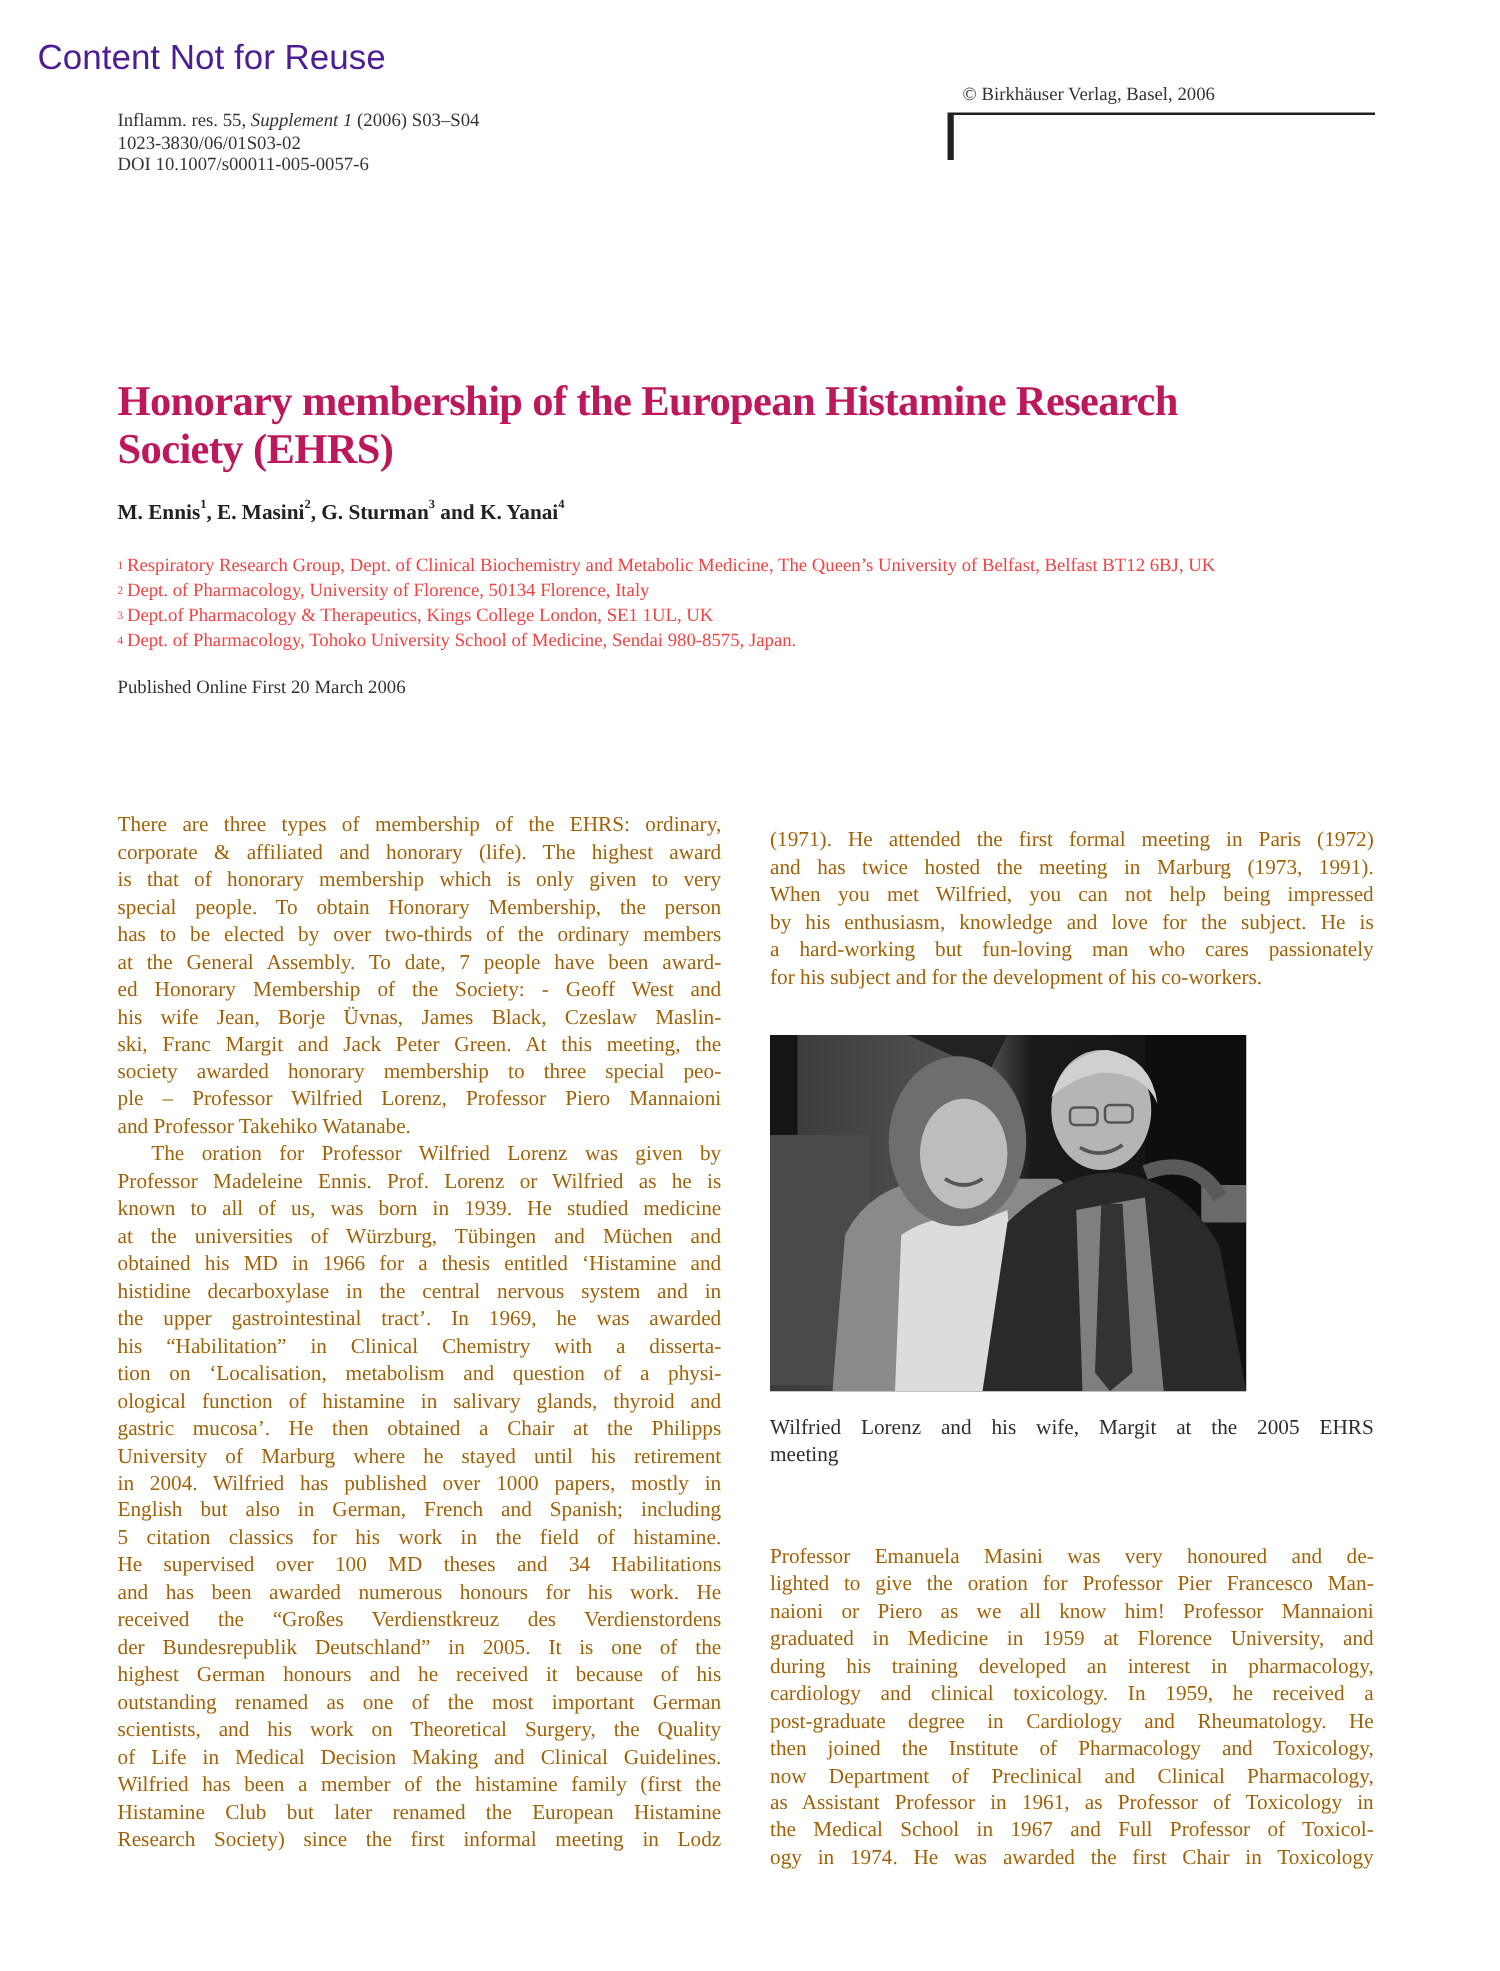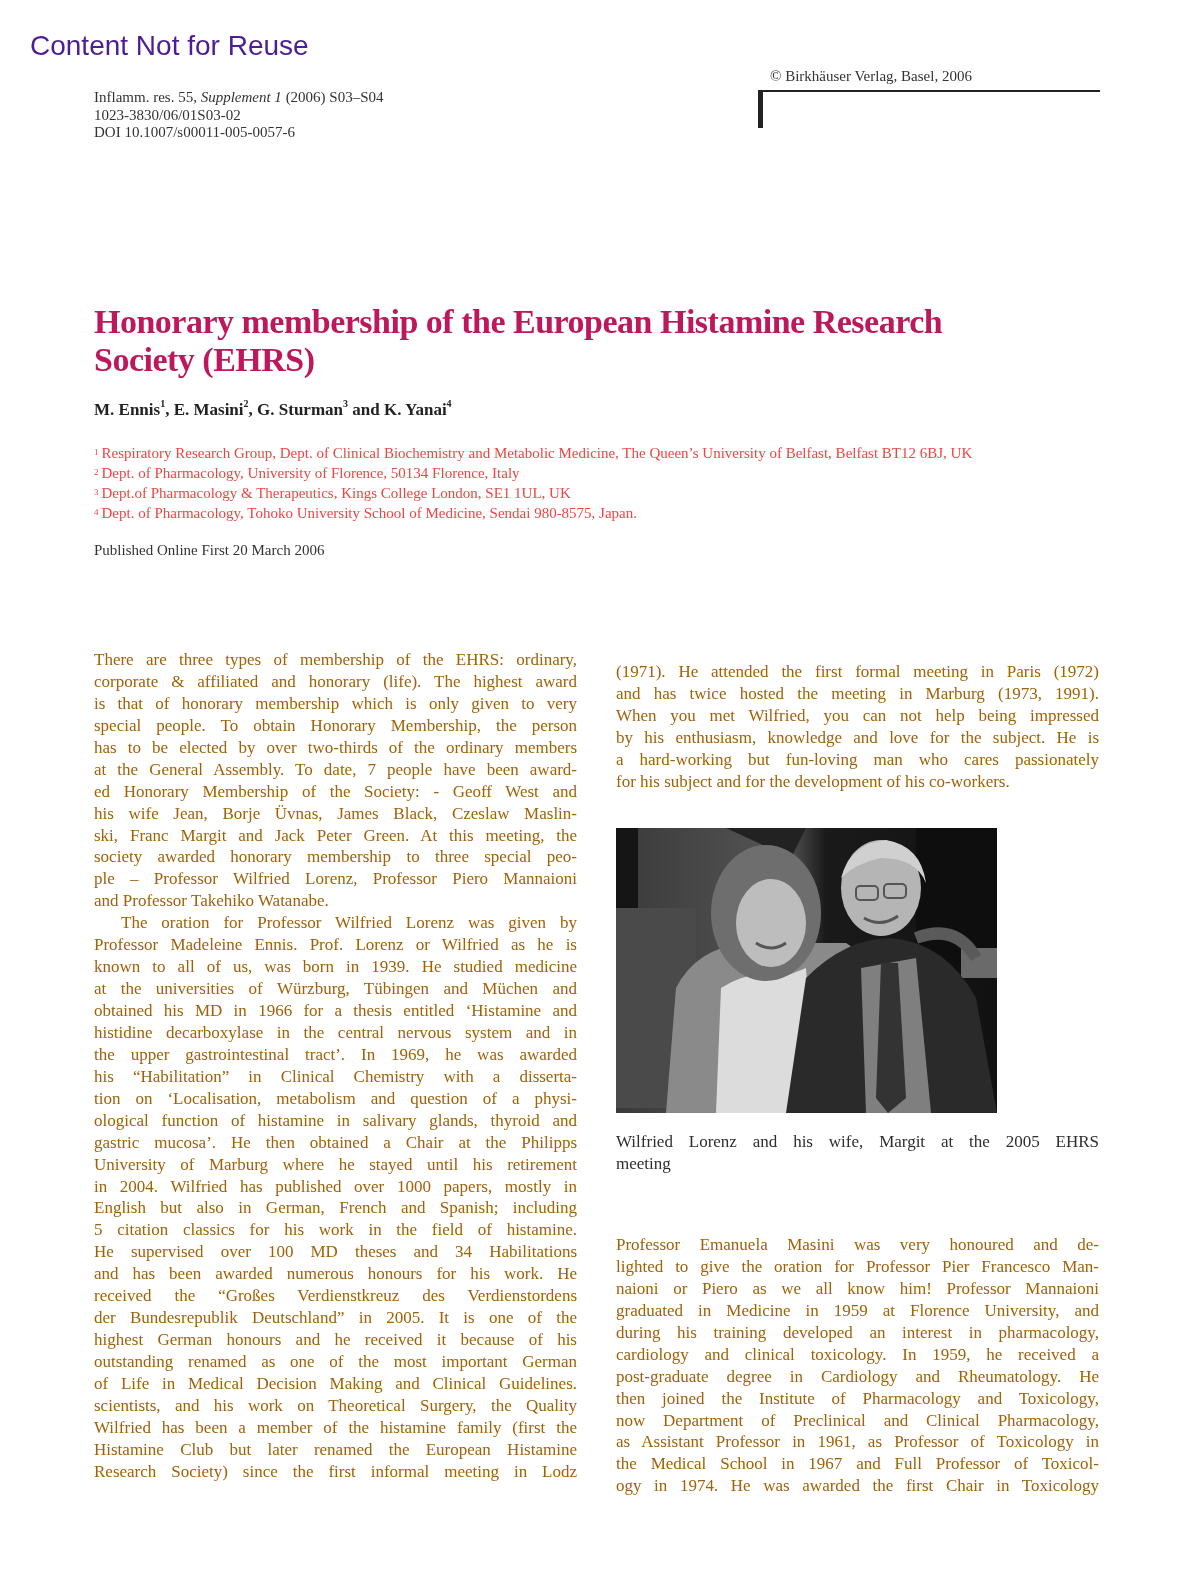--- a/index.html
+++ b/index.html
@@ -139,22 +139,22 @@
   <span class="ln">University of Marburg where he stayed until his retirement</span>
   <span class="ln">in 2004. Wilfried has published over 1000 papers, mostly in</span>
   <span class="ln">English but also in German, French and Spanish; including</span>
   <span class="ln">5 citation classics for his work in the field of histamine.</span>
   <span class="ln">He supervised over 100 MD theses and 34 Habilitations</span>
   <span class="ln">and has been awarded numerous honours for his work. He</span>
   <span class="ln">received the “Großes Verdienstkreuz des Verdienstordens</span>
   <span class="ln">der Bundesrepublik Deutschland” in 2005. It is one of the</span>
   <span class="ln">highest German honours and he received it because of his</span>
   <span class="ln">outstanding renamed as one of the most important German</span>
+  <span class="ln">scientists, and his work on Theoretical Surgery, the Quality</span>
   <span class="ln">of Life in Medical Decision Making and Clinical Guidelines.</span>
-  <span class="ln">scientists, and his work on Theoretical Surgery, the Quality</span>
   <span class="ln">Wilfried has been a member of the histamine family (first the</span>
   <span class="ln">Histamine Club but later renamed the European Histamine</span>
   <span class="ln">Research Society) since the first informal meeting in Lodz</span>
 </div>
 
 <div class="col col-right">
   <span class="ln">(1971). He attended the first formal meeting in Paris (1972)</span>
   <span class="ln">and has twice hosted the meeting in Marburg (1973, 1991).</span>
   <span class="ln">When you met Wilfried, you can not help being impressed</span>
   <span class="ln">by his enthusiasm, knowledge and love for the subject. He is</span>

